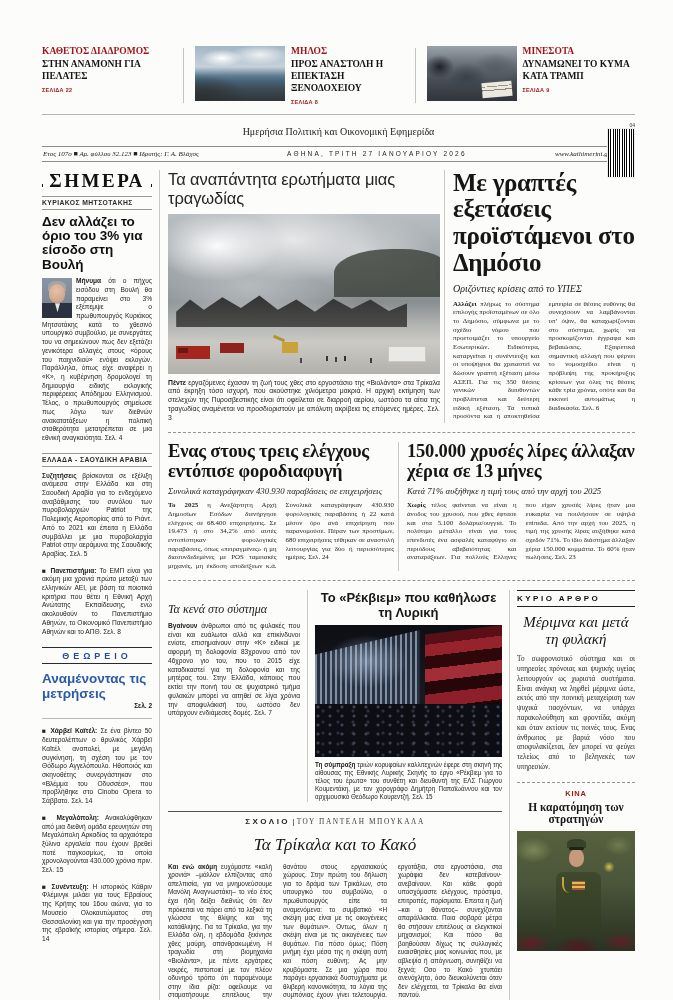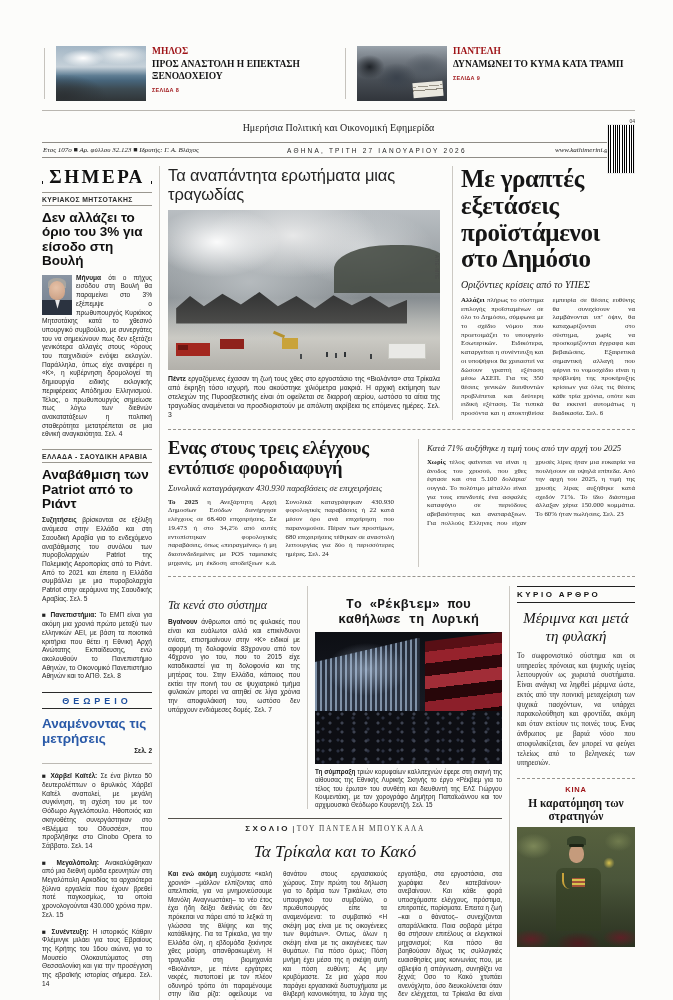--- a/index.html
+++ b/index.html
@@ -61,21 +61,21 @@
     background:radial-gradient(circle at 45% 35%,#e6c2a8,#c69a7e);}
   .m-suit{position:absolute;left:0;bottom:0;width:100%;height:15px;background:#2b3340;}
   .m-shirt{position:absolute;left:13px;bottom:6px;width:5px;height:9px;background:#e8e8e8;clip-path:polygon(0 0,100% 0,50% 100%);}
   .th-head{border-top:1px solid #2a2a2a;border-bottom:1px solid #2a2a2a;margin-top:11px;padding:2.5px 0;
     text-align:center;font-size:9px;font-weight:bold;letter-spacing:4px;color:#1d4e9e;}
   .th-title{font-size:13.5px;font-weight:bold;line-height:1.12;color:#2a5aa8;margin:7px 0 1px;}
   .th-page{text-align:right;font-size:6.5px;font-weight:bold;color:#111;}
   .sb-rule{border-top:1px solid #bcb9b3;margin:9px 0 0;}
   
   .row1{display:flex;}
-  .r1-left{width:272px;flex:0 0 auto;padding-right:12px;border-right:1px solid #ccc9c3;margin-right:8px;}
+  .r1-left{width:272px;flex:0 0 auto;padding-right:4px;border-right:1px solid #ccc9c3;margin-right:8px;}
   .r1-right{flex:1;min-width:0;}
   .trag-h{font-size:16.5px;font-weight:400;color:#242424;letter-spacing:-.1px;margin-bottom:6px;}
   .fire{position:relative;height:160px;overflow:hidden;background:
     radial-gradient(90px 50px at 18% 20%,rgba(255,255,255,.95),rgba(255,255,255,0) 70%),
     radial-gradient(120px 60px at 46% 16%,rgba(238,238,238,.9),rgba(238,238,238,0) 70%),
     radial-gradient(100px 55px at 72% 24%,rgba(214,217,219,.85),rgba(205,208,210,0) 70%),
     radial-gradient(150px 85px at 30% 45%,rgba(190,195,198,.8),rgba(190,195,198,0) 75%),
     linear-gradient(180deg,#b9bec2 0%,#9aa0a4 35%,#878d91 55%,#b4b6b3 70%,#cbcac4 80%,#b2b0aa 100%);}
   .hill{position:absolute;right:-8px;top:22%;width:42%;height:30%;border-radius:50% 40% 0 0;
     background:radial-gradient(closest-side at 60% 100%,#5f6459,#41463e 75%);opacity:.85;}
@@ -91,35 +91,35 @@
   .ppl{position:absolute;bottom:8%;left:58%;width:2px;height:5px;background:#33373a;
     box-shadow:9px 1px 0 #3d4144,18px 0 0 #2e3235,44px 2px 0 #3a3e41,-26px 2px 0 #45494c;}
   .pcred{position:absolute;right:1px;top:28%;writing-mode:vertical-rl;font-size:4.5px;color:#4a4a4a;letter-spacing:.6px;}
   .cap{font-size:6.8px;line-height:1.32;color:#222;margin-top:5px;}
   .exams-h{font-family:"Liberation Serif",serif;font-weight:bold;font-size:25px;line-height:1.07;color:#161616;letter-spacing:-.3px;}
   .exams-sub{font-family:"Liberation Serif",serif;font-style:italic;font-size:10px;color:#222;margin:6px 0 6px;}
   .body2{columns:2;column-gap:9px;font-family:"Liberation Serif",serif;font-size:6.9px;line-height:1.26;color:#1d1d1d;}
   .dashed{border-bottom:1px dashed #97948e;margin:9px 0;}
   
   .row2{display:flex;}
-  .r2-left{width:226px;flex:0 0 auto;padding-right:24px;border-right:1px solid #ccc9c3;margin-right:8px;}
+  .r2-left{width:226px;flex:0 0 auto;padding-right:4px;border-right:1px solid #ccc9c3;margin-right:8px;}
   .r2-right{flex:1;min-width:0;}
   .a2-h{font-family:"Liberation Serif",serif;font-weight:bold;font-size:18.5px;line-height:1.08;color:#161616;letter-spacing:-.2px;}
   .a2-sub{font-family:"Liberation Serif",serif;font-style:italic;font-size:8.8px;color:#222;margin:4px 0 5px;}
   
   .row3wrap{display:flex;}
   .leftTwo{width:334px;flex:0 0 auto;}
   .row3{display:flex;}
   .r3-pat{width:132px;flex:0 0 auto;padding-right:7px;border-right:1px solid #ccc9c3;margin-right:7px;}
   .r3-req{flex:1;min-width:0;}
   .r3-ed{flex:1;min-width:0;border-left:1px solid #ccc9c3;padding-left:7px;margin-left:7px;}
   .pat-h{font-family:"Liberation Serif",serif;font-weight:bold;font-size:15.5px;line-height:1.1;color:#161616;}
   .pat-sub{font-family:"Liberation Serif",serif;font-style:italic;font-size:12px;color:#222;margin:12px 0 5px;}
   .pat-b{font-size:6.6px;line-height:1.33;color:#222;}
-  .req-h{font-family:Liberation Mono, monospace;font-weight:bold;font-size:13px;text-align:center;color:#161616;margin-bottom:5px;margin-top:11px;}
+  .req-h{font-family:Liberation Sans, sans-serif;font-weight:bold;font-size:13px;text-align:center;color:#161616;margin-bottom:5px;}
   .opera{position:relative;height:132px;overflow:hidden;background:linear-gradient(180deg,#0d0f14 0%,#171a22 55%,#0b0c10 100%);}
   .stage{position:absolute;left:0;top:4%;width:56%;height:58%;opacity:.9;
     background:repeating-linear-gradient(90deg,rgba(168,192,220,.8) 0 2px,rgba(84,104,134,.35) 2px 5px);
     clip-path:polygon(0 32%,100% 0,100% 100%,0 100%);}
   .stageglow{position:absolute;left:6%;top:8%;width:44%;height:40%;background:radial-gradient(closest-side,rgba(190,210,235,.5),transparent);}
   .balc{position:absolute;right:0;top:0;width:41%;height:80%;transform:skewY(-7deg);transform-origin:right top;
     background:linear-gradient(180deg,#580f15 0 10%,#96222c 10% 21%,#2e070b 21% 33%,#a12d37 33% 45%,#270609 45% 57%,#8c1f2a 57% 70%,#1d0405 70% 100%);}
   .crowd{position:absolute;left:0;bottom:0;width:100%;height:40%;background-color:#0d0e13;
     background-image:radial-gradient(circle at 3px 3px,#3d4250 1.3px,transparent 1.8px),
                      radial-gradient(circle at 8px 7px,#2b3040 1.3px,transparent 1.8px);
@@ -157,36 +157,43 @@
   .sc-by{font-family:"Liberation Serif",serif;letter-spacing:1.6px;font-size:7.3px;color:#3a3a3a;}
   .sc-title{font-family:"Liberation Serif",serif;font-style:italic;font-size:17px;text-align:center;color:#141414;margin:9px 0 8px;}
   .sc-body{columns:3;column-gap:11px;font-size:6.4px;line-height:1.34;color:#222;}
 </style>
 </head>
 <body>
 
 <div class="page">
 
   <div class="teasers">
+    <div class="tz" style="width:130px">
+      <div>
+        <div class="tz-kicker">ΚΑΘΕΤΟΣ ΔΙΑΔΡΟΜΟΣ</div>
+        <div class="tz-title">ΣΤΗΝ ΑΝΑΜΟΝΗ ΓΙΑ ΠΕΛΑΤΕΣ</div>
+        <div class="tz-page">ΣΕΛΙΔΑ 22</div>
+      </div>
+    </div>
     <div class="tz-sep"></div>
     <div class="tz" style="flex:1">
       <div class="tz-img milos"></div>
       <div>
         <div class="tz-kicker">ΜΗΛΟΣ</div>
         <div class="tz-title">ΠΡΟΣ ΑΝΑΣΤΟΛΗ Η ΕΠΕΚΤΑΣΗ ΞΕΝΟΔΟΧΕΙΟΥ</div>
         <div class="tz-page">ΣΕΛΙΔΑ 8</div>
       </div>
     </div>
     <div class="tz-sep"></div>
     <div class="tz" style="flex:1">
       <div class="tz-img minn">
         <div class="sign"></div>
       </div>
       <div>
-        <div class="tz-kicker">ΠΑΝΤΕΛΗ</div>
+        <div class="tz-kicker">ΜΙΝΕΣΟΤΑ</div>
         <div class="tz-title">ΔΥΝΑΜΩΝΕΙ ΤΟ ΚΥΜΑ ΚΑΤΑ ΤΡΑΜΠ</div>
         <div class="tz-page">ΣΕΛΙΔΑ 9</div>
       </div>
     </div>
   </div>
 
   <div class="masthead">
     <div class="mast-sub">Ημερήσια Πολιτική και Οικονομική Εφημερίδα</div>
     <div class="barcode">
       <span class="barcode-label">04</span>
@@ -215,21 +222,20 @@
           <span class="m-hair"></span>
           <span class="m-face"></span>
           <span class="m-suit"></span>
           <span class="m-shirt"></span>
         </span>
         <span class="lead">Μήνυμα</span>
         <span>ότι ο πήχυς εισόδου στη Βουλή θα παραμείνει στο 3% εξέπεμψε ο πρωθυπουργός Κυριάκος Μητσοτάκης κατά το χθεσινό υπουργικό συμβούλιο, με συνεργάτες του να σημειώνουν πως δεν εξετάζει γενικότερα αλλαγές στους «όρους του παιχνιδιού» ενόψει εκλογών. Παράλληλα, όπως είχε αναφέρει η «Κ», η κυβέρνηση δρομολογεί τη δημιουργία ειδικής εκλογικής περιφέρειας Απόδημου Ελληνισμού. Τέλος, ο πρωθυπουργός σημείωσε πως λόγω των διεθνών ανακατατάξεων η πολιτική σταθερότητα μετατρέπεται σε μια εθνική αναγκαιότητα. Σελ. 4</span>
       </div>
 
       <div class="sb-kick">ΕΛΛΑΔΑ - ΣΑΟΥΔΙΚΗ ΑΡΑΒΙΑ</div>
-      <div class="sb-h">Αναβάθμιση των Patriot από το Ριάντ</div>
       <div class="sb-b jst">
         <span class="lead">Συζητήσεις</span>
         <span>βρίσκονται σε εξέλιξη ανάμεσα στην Ελλάδα και στη Σαουδική Αραβία για το ενδεχόμενο αναβάθμισης του συνόλου των πυροβολαρχιών Patriot της Πολεμικής Αεροπορίας από το Ριάντ. Από το 2021 και έπειτα η Ελλάδα συμβάλλει με μια πυροβολαρχία Patriot στην αεράμυνα της Σαουδικής Αραβίας. Σελ. 5</span>
       </div>
 
       <div class="sb-item jst">
         <span class="lead">■ Πανεπιστήμια:</span>
         <span>Το ΕΜΠ είναι για ακόμη μια χρονιά πρώτο μεταξύ των ελληνικών ΑΕΙ, με βάση τα ποιοτικά κριτήρια που θέτει η Εθνική Αρχή Ανώτατης Εκπαίδευσης, ενώ ακολουθούν το Πανεπιστήμιο Αθηνών, το Οικονομικό Πανεπιστήμιο Αθηνών και το ΑΠΘ. Σελ. 8</span>
       </div>
 
@@ -288,20 +294,21 @@
       <div class="row2">
         <div class="r2-left">
           <div class="a2-h">Ενας στους τρεις ελέγχους εντόπισε φοροδιαφυγή</div>
           <div class="a2-sub">Συνολικά καταγράφηκαν 430.930 παραβάσεις σε επιχειρήσεις</div>
           <div class="body2 jst">
             <span class="lead">Το 2025</span>
             <span>η Ανεξάρτητη Αρχή Δημοσίων Εσόδων διενήργησε ελέγχους σε 68.400 επιχειρήσεις. Σε 19.473 ή στο 34,2% από αυτές εντοπίστηκαν φορολογικές παραβάσεις, όπως «πειραγμένες» ή μη διασυνδεδεμένες με POS ταμειακές μηχανές, μη έκδοση αποδείξεων κ.ά. Συνολικά καταγράφηκαν 430.930 φορολογικές παραβάσεις ή 22 κατά μέσον όρο ανά επιχείρηση που παρανομούσε. Πέραν των προστίμων, 680 επιχειρήσεις τέθηκαν σε αναστολή λειτουργίας για δύο ή περισσότερες ημέρες. Σελ. 24</span>
           </div>
         </div>
         <div class="r2-right">
+          <div class="a2-h">150.000 χρυσές λίρες άλλαξαν χέρια σε 13 μήνες</div>
           <div class="a2-sub">Κατά 71% αυξήθηκε η τιμή τους από την αρχή του 2025</div>
           <div class="body2 jst">
             <span class="lead">Χωρίς</span>
             <span>τέλος φαίνεται να είναι η άνοδος του χρυσού, που χθες έφτασε και στα 5.100 δολάρια/ουγγιά. Το πολύτιμο μέταλλο είναι για τους επενδυτές ένα ασφαλές καταφύγιο σε περιόδους αβεβαιότητας και αναταράξεων. Για πολλούς Ελληνες που είχαν χρυσές λίρες ήταν μια ευκαιρία να πουλήσουν σε υψηλά επίπεδα. Από την αρχή του 2025, η τιμή της χρυσής λίρας αυξήθηκε κατά σχεδόν 71%. Το ίδιο διάστημα άλλαξαν χέρια 150.000 κομμάτια. Το 60% ήταν πωλήσεις. Σελ. 23</span>
           </div>
         </div>
       </div>
 
       <div class="dashed"></div>
 

